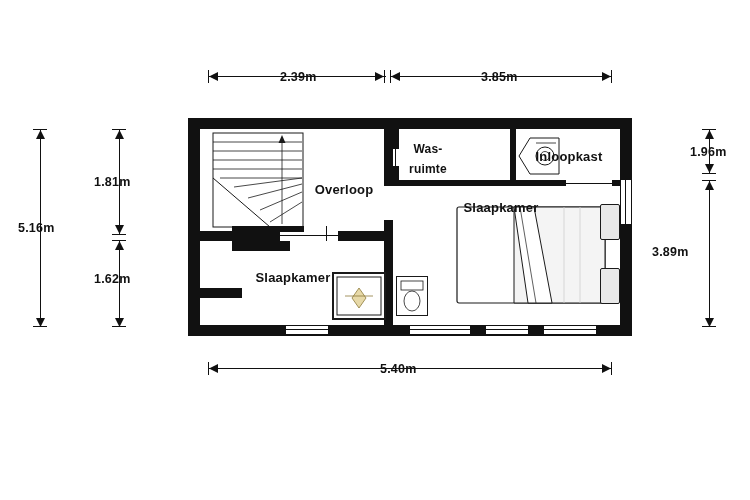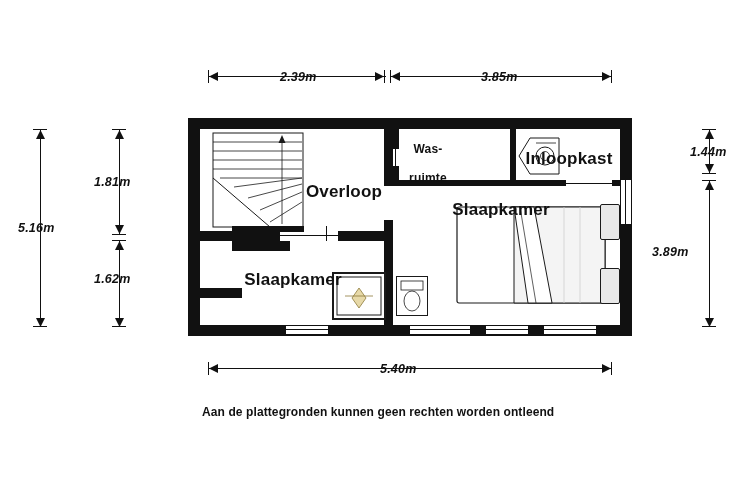--- a/index.html
+++ b/index.html
@@ -24,26 +24,25 @@
   .abs { position: absolute; }
 
   
   .dim-label {
     position: absolute;
     font-size: 12.5px;
     font-weight: bold;
     color: #111;
     white-space: nowrap;
     letter-spacing: 0.2px;
-    font-style: italic;
   }
   
   .room-label {
     position: absolute;
-    font-size: 17px;
+    font-size: 13px;
     font-weight: bold;
     color: #111;
     white-space: nowrap;
     text-align: center;
     letter-spacing: 0.2px;
   }
   .room-label.small { font-size: 12px; }
   .footer-note {
     position: absolute;
     font-size: 12px;
@@ -159,21 +158,21 @@
       </svg>
     <svg class="abs" style="left:704px; top:163px;" width="11" height="10">
         <polygon points="5.5,10 1,1 10,1" fill="#111"></polygon>
       </svg>
     <svg class="abs" style="left:704px; top:181px;" width="11" height="10">
         <polygon points="5.5,0 1,9 10,9" fill="#111"></polygon>
       </svg>
     <svg class="abs" style="left:704px; top:317px;" width="11" height="10">
         <polygon points="5.5,10 1,1 10,1" fill="#111"></polygon>
       </svg>
-    <div class="dim-label" style="left:690px; top:145px;">1.44m</div>
+    <div class="dim-label" style="left:690px; top:145px;">1.96m</div>
     <div class="dim-label" style="left:652px; top:245px;">3.89m</div>
   </div>
 
   <div class="abs" style="left:188px; top:118px; width:444px; height:218px;">
 
     <div class="wall" style="left:0px; top:0px; width:444px; height:11px;"></div>
     <div class="wall" style="left:0px; top:0px; width:12px; height:218px;"></div>
     <div class="wall" style="left:432px; top:0px; width:12px; height:218px;"></div>
     <div class="wall" style="left:0px; top:207px; width:444px; height:11px;"></div>
 
@@ -281,26 +280,25 @@
         <rect x="0.5" y="0.5" width="31" height="39" fill="#ffffff" stroke="#1a1a1a" stroke-width="1"></rect>
         <rect x="5" y="5" width="22" height="9" fill="#ffffff" stroke="#1a1a1a" stroke-width="0.8"></rect>
         <ellipse cx="16" cy="25" rx="8" ry="10" fill="#ffffff" stroke="#1a1a1a" stroke-width="0.8"></ellipse>
       </svg>
     </div>
 
     <div class="room-label" style="left:114px; top:64px; width:84px;">Overloop</div>
 
     <div class="abs" style="left:212px; top:24px; width:56px;">
       <div class="room-label small" style="position:static; width:100%;">Was-</div>
-      <div class="room-label small" style="position:static; width:100%; margin-top:15px;">ruimte</div>
+      <div class="room-label small" style="position:static; width:100%; margin-top:6px;">ruimte</div>
     </div>
 
     <div class="room-label" style="left:331px; top:31px; width:100px;">Inloopkast</div>
 
     <div class="room-label" style="left:258px; top:82px; width:110px;">Slaapkamer</div>
 
     <div class="room-label" style="left:50px; top:152px; width:110px;">Slaapkamer</div>
 
   </div>
 
-  <div class="footer-note" style="left:202px; top:405px;">Aan de plattegronden kunnen geen rechten worden ontleend</div>
 
 </div>
 
 </body></html>

